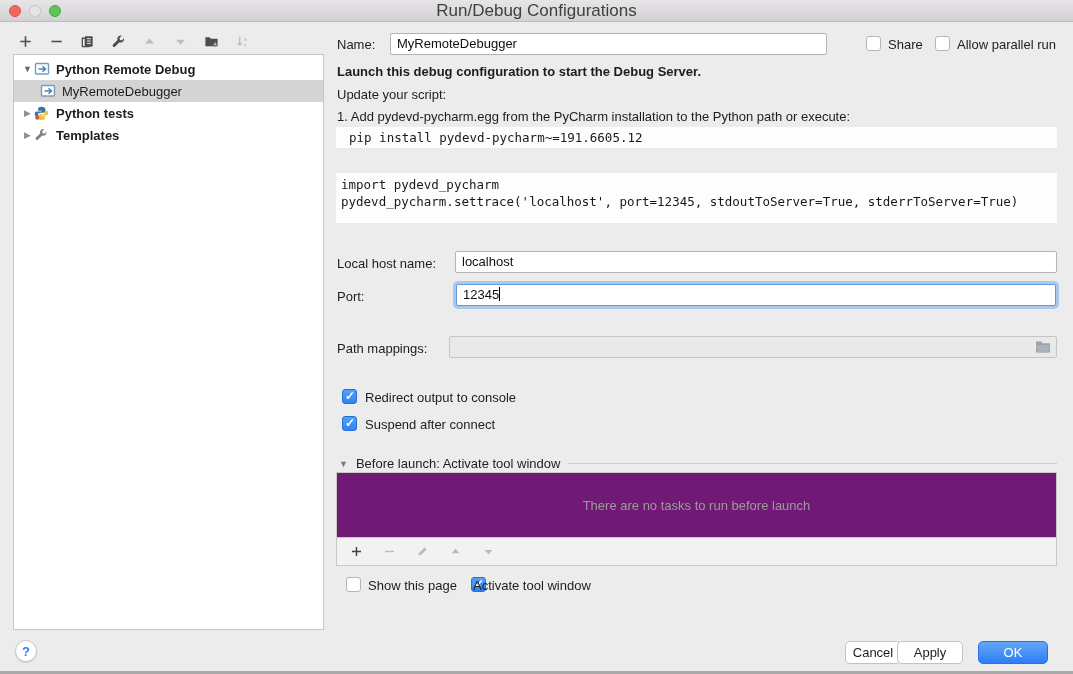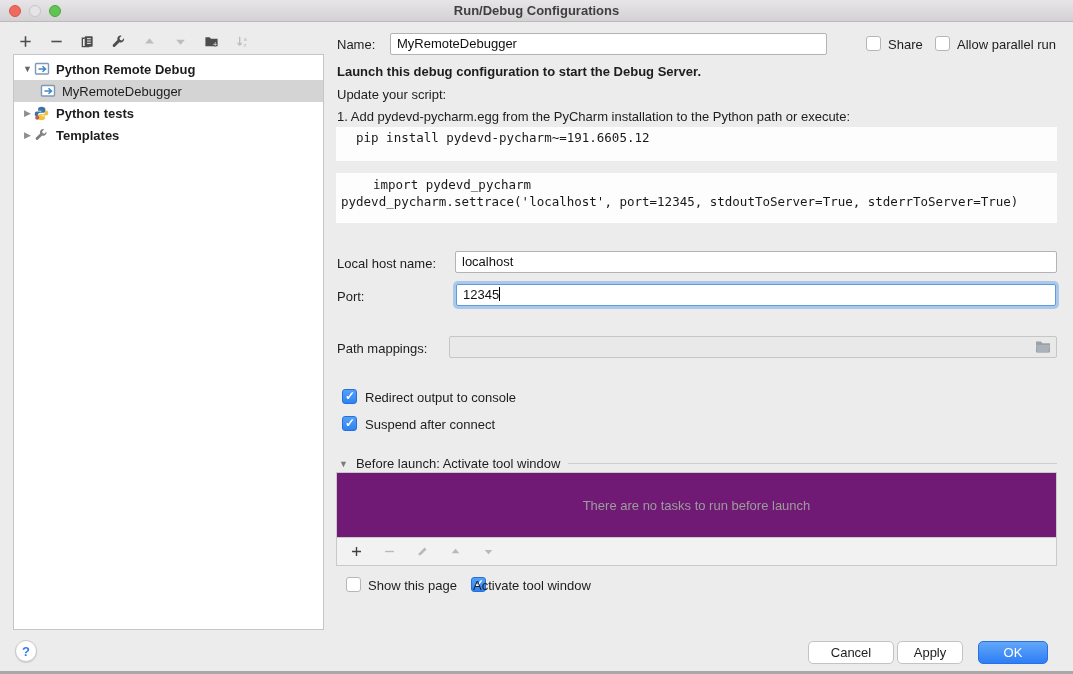--- a/index.html
+++ b/index.html
@@ -4,21 +4,21 @@
 <style>
   * { margin:0; padding:0; box-sizing:border-box; }
   html,body { background:#ececec; }
   body { font-family:"Liberation Sans", sans-serif; font-size:13px; color:#1d1d1f; }
   .window { position:relative; width:1073px; height:674px; background:#ececec; overflow:hidden; }
 
   
   .titlebar { position:absolute; top:0; left:0; width:100%; height:22px;
     background:linear-gradient(#e7e5e7,#d3d1d3); border-bottom:1px solid #bcbabc;
     display:flex; align-items:center; justify-content:center; }
-  .title { font-size:13px; color:#3f3f3f;font-weight:bold; }
+  .title { font-size:17px; color:#3f3f3f; }
   .lights { position:absolute; left:9px; top:5px; display:flex; gap:8px; }
   .light { width:12px; height:12px; border-radius:50%; }
   .light.red   { background:#ee6a5f; border:1px solid #da5448; }
   .light.gray  { background:#e5e5e5; border:1px solid #c6c6c6; }
   .light.green { background:#62c454; border:1px solid #47a83c; }
 
   
   .tree-toolbar { position:absolute; left:16px; top:32px; display:flex; align-items:center; gap:13px; }
   .tbtn { width:18px; height:18px; display:flex; align-items:center; justify-content:center; }
   .tbtn svg { width:15px; height:15px; }
@@ -184,23 +184,23 @@
   <div class="abs static" style="left:337px; top:37px;">Name:</div>
   <div class="field" style="left:390px; top:33px; width:437px;">MyRemoteDebugger</div>
   <div class="cb" style="left:866px; top:36px;"></div>
   <div class="abs static" style="left:888px; top:37px;">Share</div>
   <div class="cb" style="left:935px; top:36px;"></div>
   <div class="abs static" style="left:957px; top:37px;">Allow parallel run</div>
 
   <div class="abs static" style="left:337px; top:64px;font-weight:bold;">Launch this debug configuration to start the Debug Server.</div>
   <div class="abs static" style="left:337px; top:87px;">Update your script:</div>
   <div class="abs static" style="left:337px; top:109px;">1. Add pydevd-pycharm.egg from the PyCharm installation to the Python path or execute:</div>
-  <div class="codestrip code" style="left:336px; top:127px; width:721px; height:34px; line-height:21px; padding-left:20px;">pip install pydevd-pycharm~=191.6605.12</div>
+  <div class="codestrip code" style="left:336px; top:127px; width:721px; height:21px; line-height:21px; padding-left:13px;">pip install pydevd-pycharm~=191.6605.12</div>
   <div class="codestrip" style="left:336px; top:173px; width:721px; height:50px; padding:3px 0 0 5px;">
-    <div class="code" style="line-height:17px;margin-left:32px;">import pydevd_pycharm</div>
+    <div class="code" style="line-height:17px;">import pydevd_pycharm</div>
     <div class="code" style="line-height:17px;">pydevd_pycharm.settrace('localhost', port=12345, stdoutToServer=True, stderrToServer=True)</div>
   </div>
 
   <div class="abs static" style="left:337px; top:256px;">Local host name:</div>
   <div class="field" style="left:455px; top:251px; width:602px;">localhost</div>
 
   <div class="abs static" style="left:337px; top:289px;">Port:</div>
   <div class="field focused" style="left:456px; top:284px; width:600px;">
     <span>12345</span><span class="caret"></span>
   </div>
@@ -254,18 +254,18 @@
         </svg>
     </div>
   </div>
 
   <div class="cb" style="left:346px; top:577px;"></div>
   <div class="abs static" style="left:368px; top:578px;">Show this page</div>
   <div class="cb checked" style="left:471px; top:577px;"></div>
   <div class="abs static" style="left:473px; top:578px;">Activate tool window</div>
 
   <div class="help-btn">?</div>
-  <div class="btn" style="left:808px; width:86px;">Cancel</div>
+  <div class="btn" style="left:845px; width:56px;">Cancel</div>
   <div class="btn" style="left:897px; width:66px;">Apply</div>
   <div class="btn primary" style="left:978px; width:70px;">OK</div>
 
   <div class="bottom-edge"></div>
 </div>
 
 </body></html>

